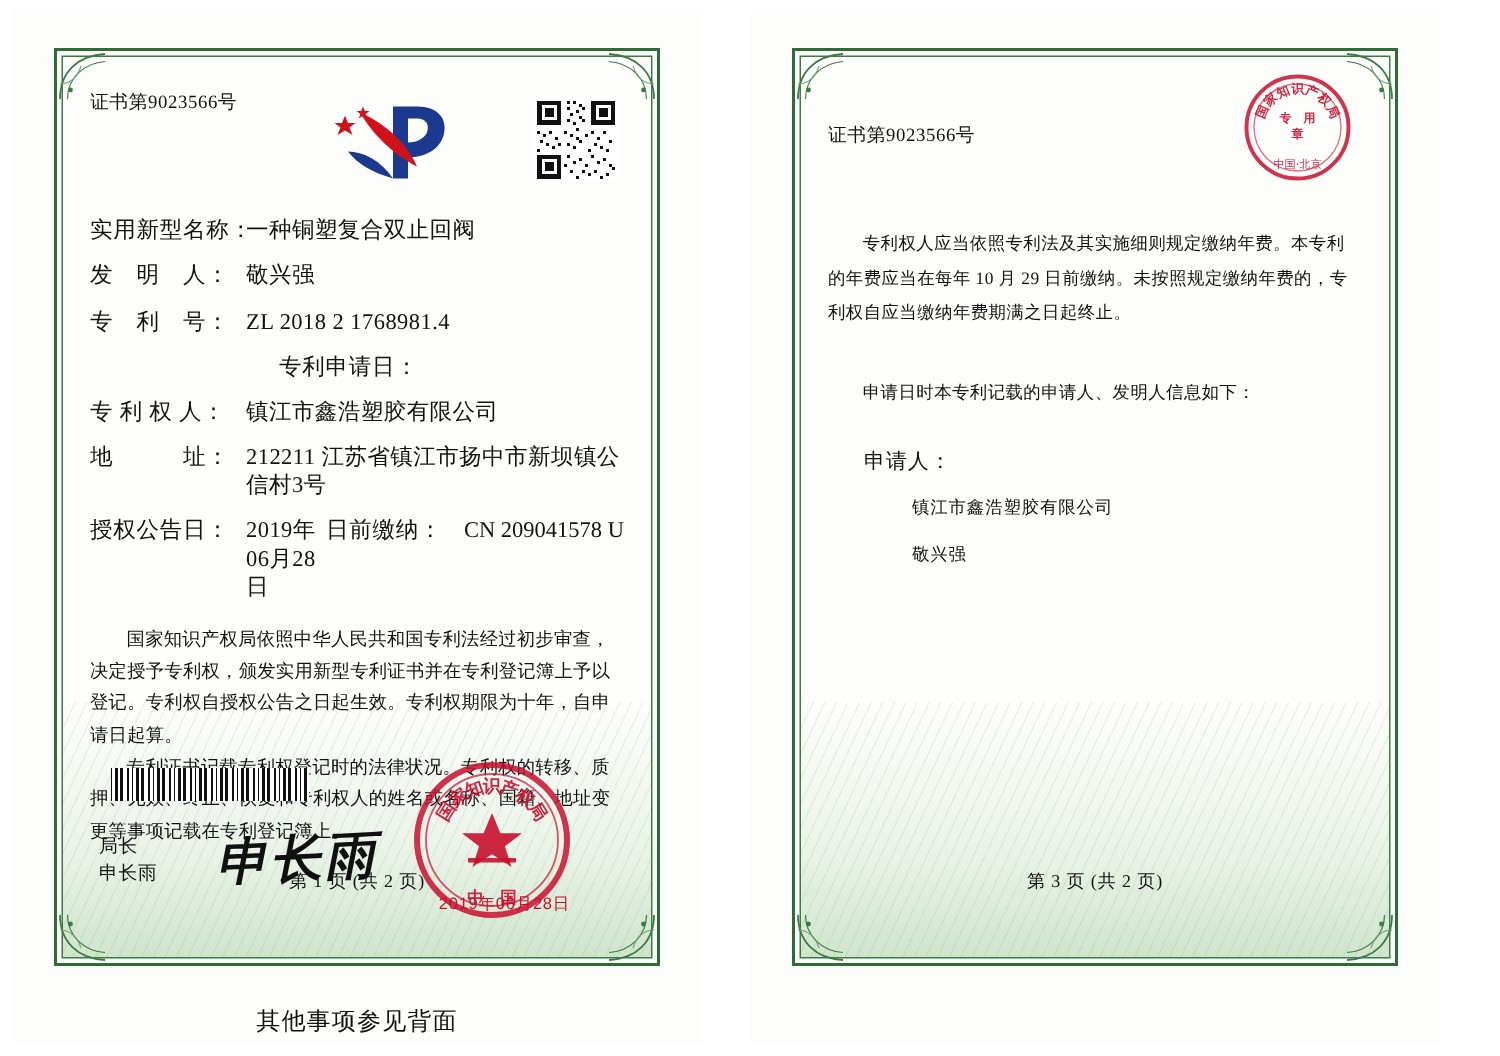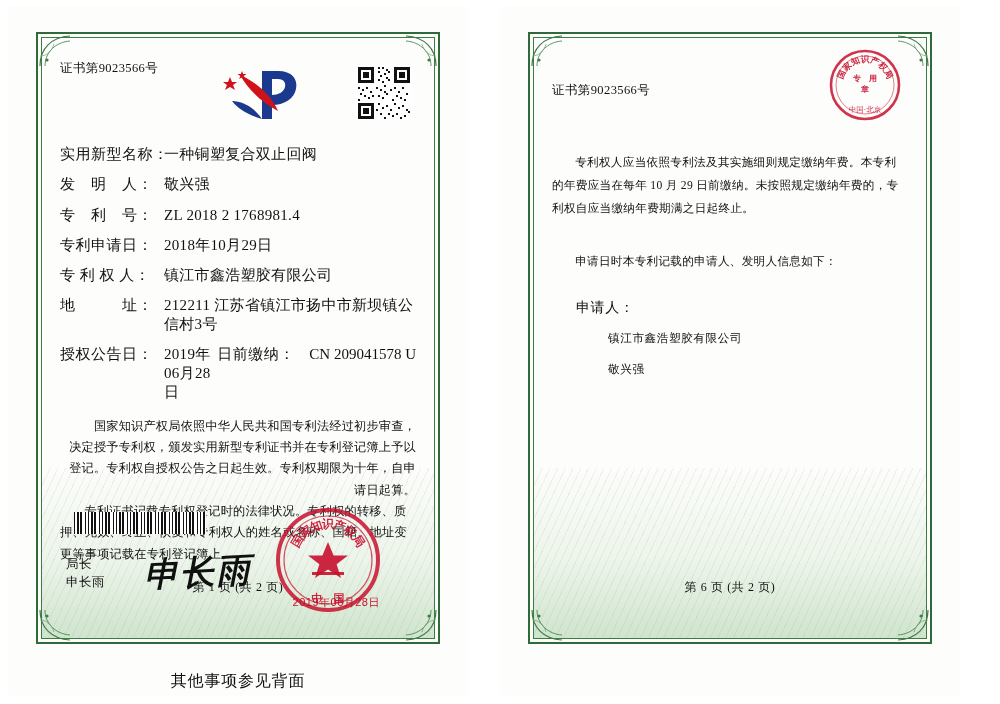--- a/index.html
+++ b/index.html
@@ -158,21 +158,21 @@
     white-space: nowrap;
   }
 
   .para {
     font-size: 12.2px;
     line-height: 1.75;
     text-indent: 2em;
     margin: 0;
     letter-spacing: 0.2px;
   }
-  .para.first { margin-top: 14px; text-align: right; }
+  .para.first { margin-top: 14px; }
 
   
   .barcode {
     position: absolute;
     left: 14px;
     bottom: 92px;
     width: 132px;
     height: 22px;
     background-image: repeating-linear-gradient(90deg,
       #111 0 1px, #fff 1px 3px, #111 3px 5px, #fff 5px 6px,
@@ -436,21 +436,20 @@
       <div class="field">
         <span class="lbl">发　明　人：</span>
         <span class="val">敬兴强</span>
       </div>
       <div class="field">
         <span class="lbl">专　利　号：</span>
         <span class="val">ZL 2018 2 1768981.4</span>
       </div>
       <div class="field">
         <span class="lbl">专利申请日：</span>
-        <span class="val">2018年10月29日</span>
       </div>
       <div class="field">
         <span class="lbl">专 利 权 人：</span>
         <span class="val">镇江市鑫浩塑胶有限公司</span>
       </div>
       <div class="field">
         <span class="lbl">地　　　址：</span>
         <span class="val">212211 江苏省镇江市扬中市新坝镇公信村3号</span>
       </div>
 
@@ -567,17 +566,17 @@
       <div class="r-cert-no">证书第9023566号</div>
 
       <p class="r-para">专利权人应当依照专利法及其实施细则规定缴纳年费。本专利的年费应当在每年 10 月 29 日前缴纳。未按照规定缴纳年费的，专利权自应当缴纳年费期满之日起终止。</p>
       <p class="r-para2">申请日时本专利记载的申请人、发明人信息如下：</p>
 
       <div class="r-label">申请人：</div>
       <div class="r-value">镇江市鑫浩塑胶有限公司</div>
 
       <div class="r-value2">敬兴强</div>
 
-      <div class="page-num">第 6 页 (共 2 页)</div>
+      <div class="page-num">第 3 页 (共 2 页)</div>
     </div>
   </div>
 
 </div>
 
 </body></html>

